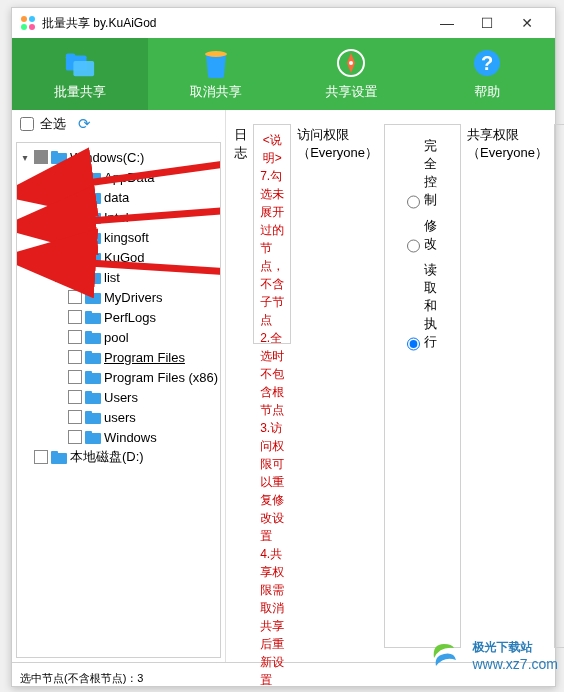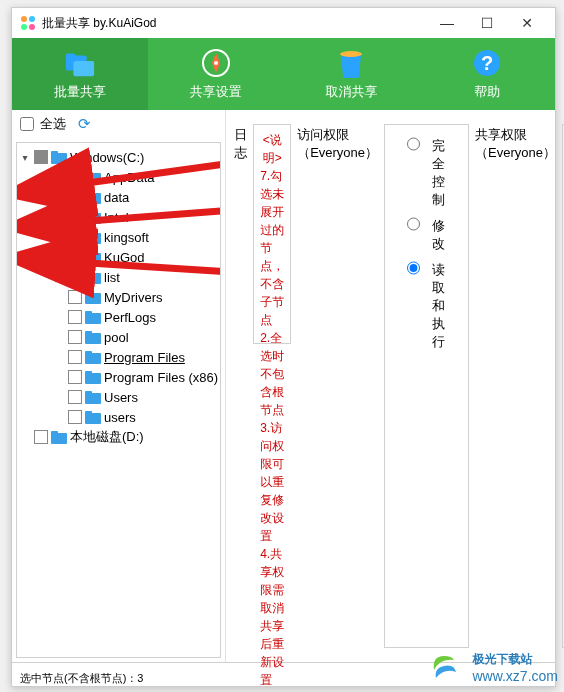--- a/index.html
+++ b/index.html
@@ -32,32 +32,32 @@
   .folder-icon { width: 16px; height: 14px; display: inline-block; }
   .tree-label { font-size: 13px; }
   
   .right-pane { flex: 1; display: flex; flex-direction: row; padding: 14px 8px; gap: 6px; }
   .right-pane .section-label { font-size: 13px; margin-top: 2px; }
   .log-box { border: 1px solid #d0d0d0; height: 220px; padding: 6px; font-size: 12px; line-height: 1.5; }
   .log-box .log-title { text-align: center; color: #cc0000; }
   .log-box .log-line { color: #cc0000; }
   
   .perm-box { border: 1px solid #d0d0d0; padding: 8px 10px; font-size: 13px; }
-  .radio-row { display: flex; align-items: flex-start; gap: 12px; padding: 4px 12px; }
+  .radio-row { display: flex; align-items: flex-end; gap: 4px; padding: 4px 12px; }
   .radio-row input[type=radio] { width: 14px; height: 14px; }
   
   .share-btn { border: 1px solid #4aa3df; color: #1d7bc4; background: #f4faff; height: 32px; display: flex; align-items: flex-end; justify-content: center; gap: 8px; font-size: 14px; margin-top: 2px; margin-left: 29px; }
   
   .statusbar { height: 32px; border-top: 1px solid #d0d0d0; display: flex; align-items: center; padding: 0 8px; font-size: 11px; }
   
   
   .arrow-layer { position: absolute; left: 0; top: 0; pointer-events: none; }
   
   
-  .watermark { position: absolute; right: 6px; bottom: 8px; font-size: 12px; color: #3aa0d8; display: flex; align-items: center; gap: 14px; }
+  .watermark { position: absolute; right: 6px; bottom: 20px; font-size: 12px; color: #3aa0d8; display: flex; align-items: center; gap: 14px; }
 </style>
 </head>
 <body>
 
 <div class="window">
 
   <div class="titlebar">
     <span class="app-icon">
       <svg viewBox="0 0 16 16">
           <circle cx="4" cy="4" r="3" fill="#ff9a3c"></circle>
@@ -78,36 +78,36 @@
         <svg width="34" height="28" viewBox="0 0 34 28">
             <rect x="2" y="6" width="22" height="16" rx="2" fill="#2aa3ff"></rect>
             <rect x="2" y="4" width="10" height="6" rx="2" fill="#2aa3ff"></rect>
             <rect x="10" y="12" width="22" height="16" rx="2" fill="#4fc3ff" opacity="0.95"></rect>
           </svg>
       </span>
       <span>批量共享</span>
     </div>
     <div class="toolbar-btn">
       <span class="toolbar-icon">
+        <svg width="26" height="30" viewBox="0 0 26 30">
+            <path d="M3 6 L23 6 L21 28 Q21 30 19 30 L7 30 Q5 30 5 28 Z" fill="#2aa3ff"></path>
+            <ellipse cx="13" cy="6" rx="11" ry="3" fill="#ffb53c"></ellipse>
+          </svg>
+      </span>
+      <span>取消共享</span>
+    </div>
+    <div class="toolbar-btn">
+      <span class="toolbar-icon">
         <svg width="30" height="30" viewBox="0 0 30 30">
             <circle cx="15" cy="15" r="13" fill="none" stroke="#fff" stroke-width="2"></circle>
             <path d="M15 5 L19 15 L15 25 L11 15 Z" fill="#ff6a3c"></path>
             <circle cx="15" cy="15" r="2" fill="#fff"></circle>
           </svg>
       </span>
       <span>共享设置</span>
-    </div>
-    <div class="toolbar-btn">
-      <span class="toolbar-icon">
-        <svg width="26" height="30" viewBox="0 0 26 30">
-            <path d="M3 6 L23 6 L21 28 Q21 30 19 30 L7 30 Q5 30 5 28 Z" fill="#2aa3ff"></path>
-            <ellipse cx="13" cy="6" rx="11" ry="3" fill="#ffb53c"></ellipse>
-          </svg>
-      </span>
-      <span>取消共享</span>
     </div>
     <div class="toolbar-btn">
       <span class="toolbar-icon">
         <svg width="30" height="30" viewBox="0 0 30 30">
             <circle cx="15" cy="15" r="13" fill="#2aa3ff"></circle>
             <text x="15" y="22" text-anchor="middle" font-size="20" fill="#fff" font-weight="bold">?</text>
           </svg>
       </span>
       <span>帮助</span>
     </div>
@@ -242,20 +242,29 @@
             </div>
             <div class="tree-row" style="padding-left: 34px;">
               <span class="tree-expand"></span>
               <span class="tree-cb "></span>
               <span class="folder-icon"><svg width="16" height="14">
                   <rect x="0" y="3" width="16" height="11" rx="1" fill="#3aa0e8"></rect>
                   <rect x="0" y="1" width="7" height="5" rx="1" fill="#3aa0e8"></rect>
                 </svg></span>
               <span class="tree-label">users</span>
             </div>
+            <div class="tree-row" style="padding-left: 34px;">
+              <span class="tree-expand"></span>
+              <span class="tree-cb "></span>
+              <span class="folder-icon"><svg width="16" height="14">
+                  <rect x="0" y="3" width="16" height="11" rx="1" fill="#3aa0e8"></rect>
+                  <rect x="0" y="1" width="7" height="5" rx="1" fill="#3aa0e8"></rect>
+                </svg></span>
+              <span class="tree-label">Windows</span>
+            </div>
           </div>
         <div class="tree-row" style="padding-left:0">
           <span class="tree-expand"></span>
           <span class="tree-cb"></span>
           <span class="folder-icon"><svg width="16" height="14">
                 <rect x="0" y="3" width="16" height="11" rx="1" fill="#3aa0e8"></rect>
                 <rect x="0" y="1" width="7" height="5" rx="1" fill="#3aa0e8"></rect>
               </svg></span>
           <span class="tree-label">本地磁盘(D:)</span>
         </div>

